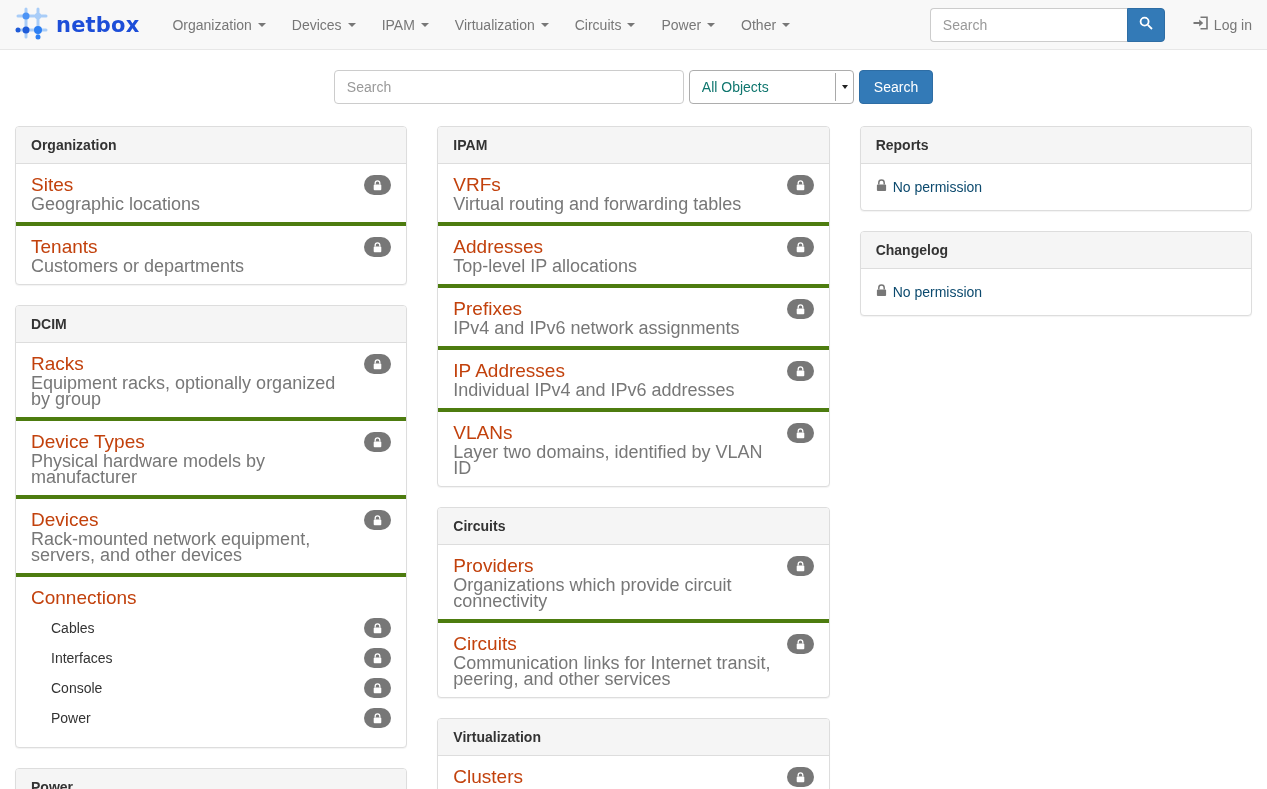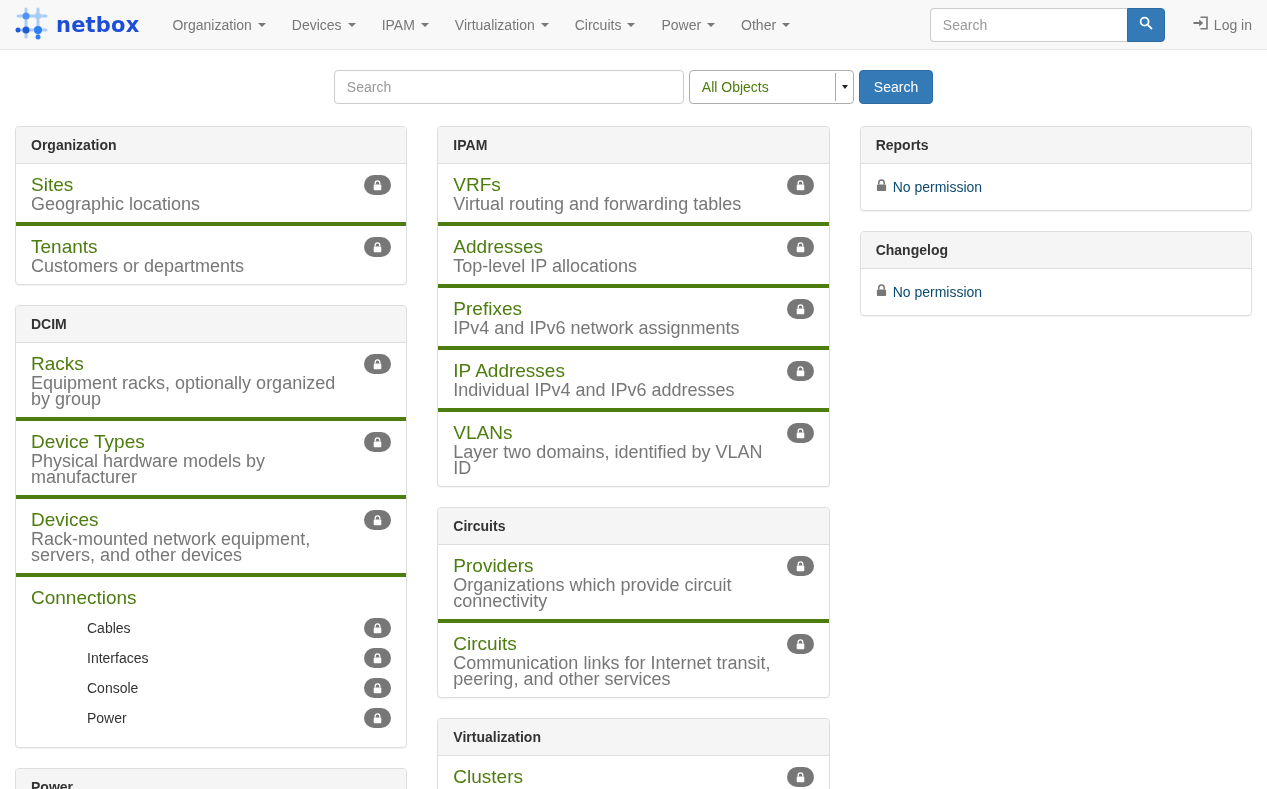--- a/index.html
+++ b/index.html
@@ -78,21 +78,21 @@
     padding: 6px 12px; font-size: 14px; color: #555; outline: none;
   }
   .global-search::placeholder { color: #999; }
   .scope { position: relative; margin-left: 5px; }
   .scope select {
     appearance: none; -webkit-appearance: none; -moz-appearance: none;
     width: 165px; height: 34px;
     border: 1px solid #adadad; border-radius: 4px;
     background: #fff;
     padding: 6px 28px 6px 12px;
-    font-size: 14px; color: #4d7c0f;
+    font-size: 14px; color: #0f766e;
     outline: none;
   }
   .scope .strip {
     position: absolute; right: 18px; top: 3px;
     height: 28px; border-left: 1px solid #a9a9a9;
   }
   .scope .sel-caret {
     position: absolute; right: 6px; top: 15px;
     width: 0; height: 0;
     border-left: 3.5px solid transparent;
@@ -127,32 +127,32 @@
     background: #f5f5f5;
     padding: 10px 15px;
     border-bottom: 1px solid #ddd;
     border-radius: 3px 3px 0 0;
     font-weight: bold;
     color: #333;
   }
   .list-item { padding: 10px 15px; }
   .list-item + .list-item { border-top: 4px solid #4d7c0f; }
   .item-head { display: flex; justify-content: space-between; align-items: center; }
-  .item-title { font-size: 19px; line-height: 22px; color: #4d7c0f; cursor: pointer; }
+  .item-title { font-size: 19px; line-height: 22px; color: #c2410c; cursor: pointer; }
   .item-desc { font-size: 18px; line-height: 16px; color: #777; margin-top: 0; padding-right: 40px; }
   .badge {
     background: #777;
     border-radius: 10px;
     min-width: 27px; height: 20px;
     display: inline-flex; align-items: center; justify-content: center;
     flex: 0 0 auto;
   }
   .sub-list { margin: 4px 0 2px 20px; }
   .sub-row { display: flex; justify-content: space-between; align-items: center; padding: 5px 0; }
-  .sub-label { color: #333; cursor: pointer; margin-left: 36px; }
+  .sub-label { color: #333; cursor: pointer; }
   .no-perm {
     padding: 15px;
     color: #0c4a6e;
     display: flex; align-items: center; gap: 6px;
   }
 </style>
 </head>
 <body>
 
 <div class="navbar">

